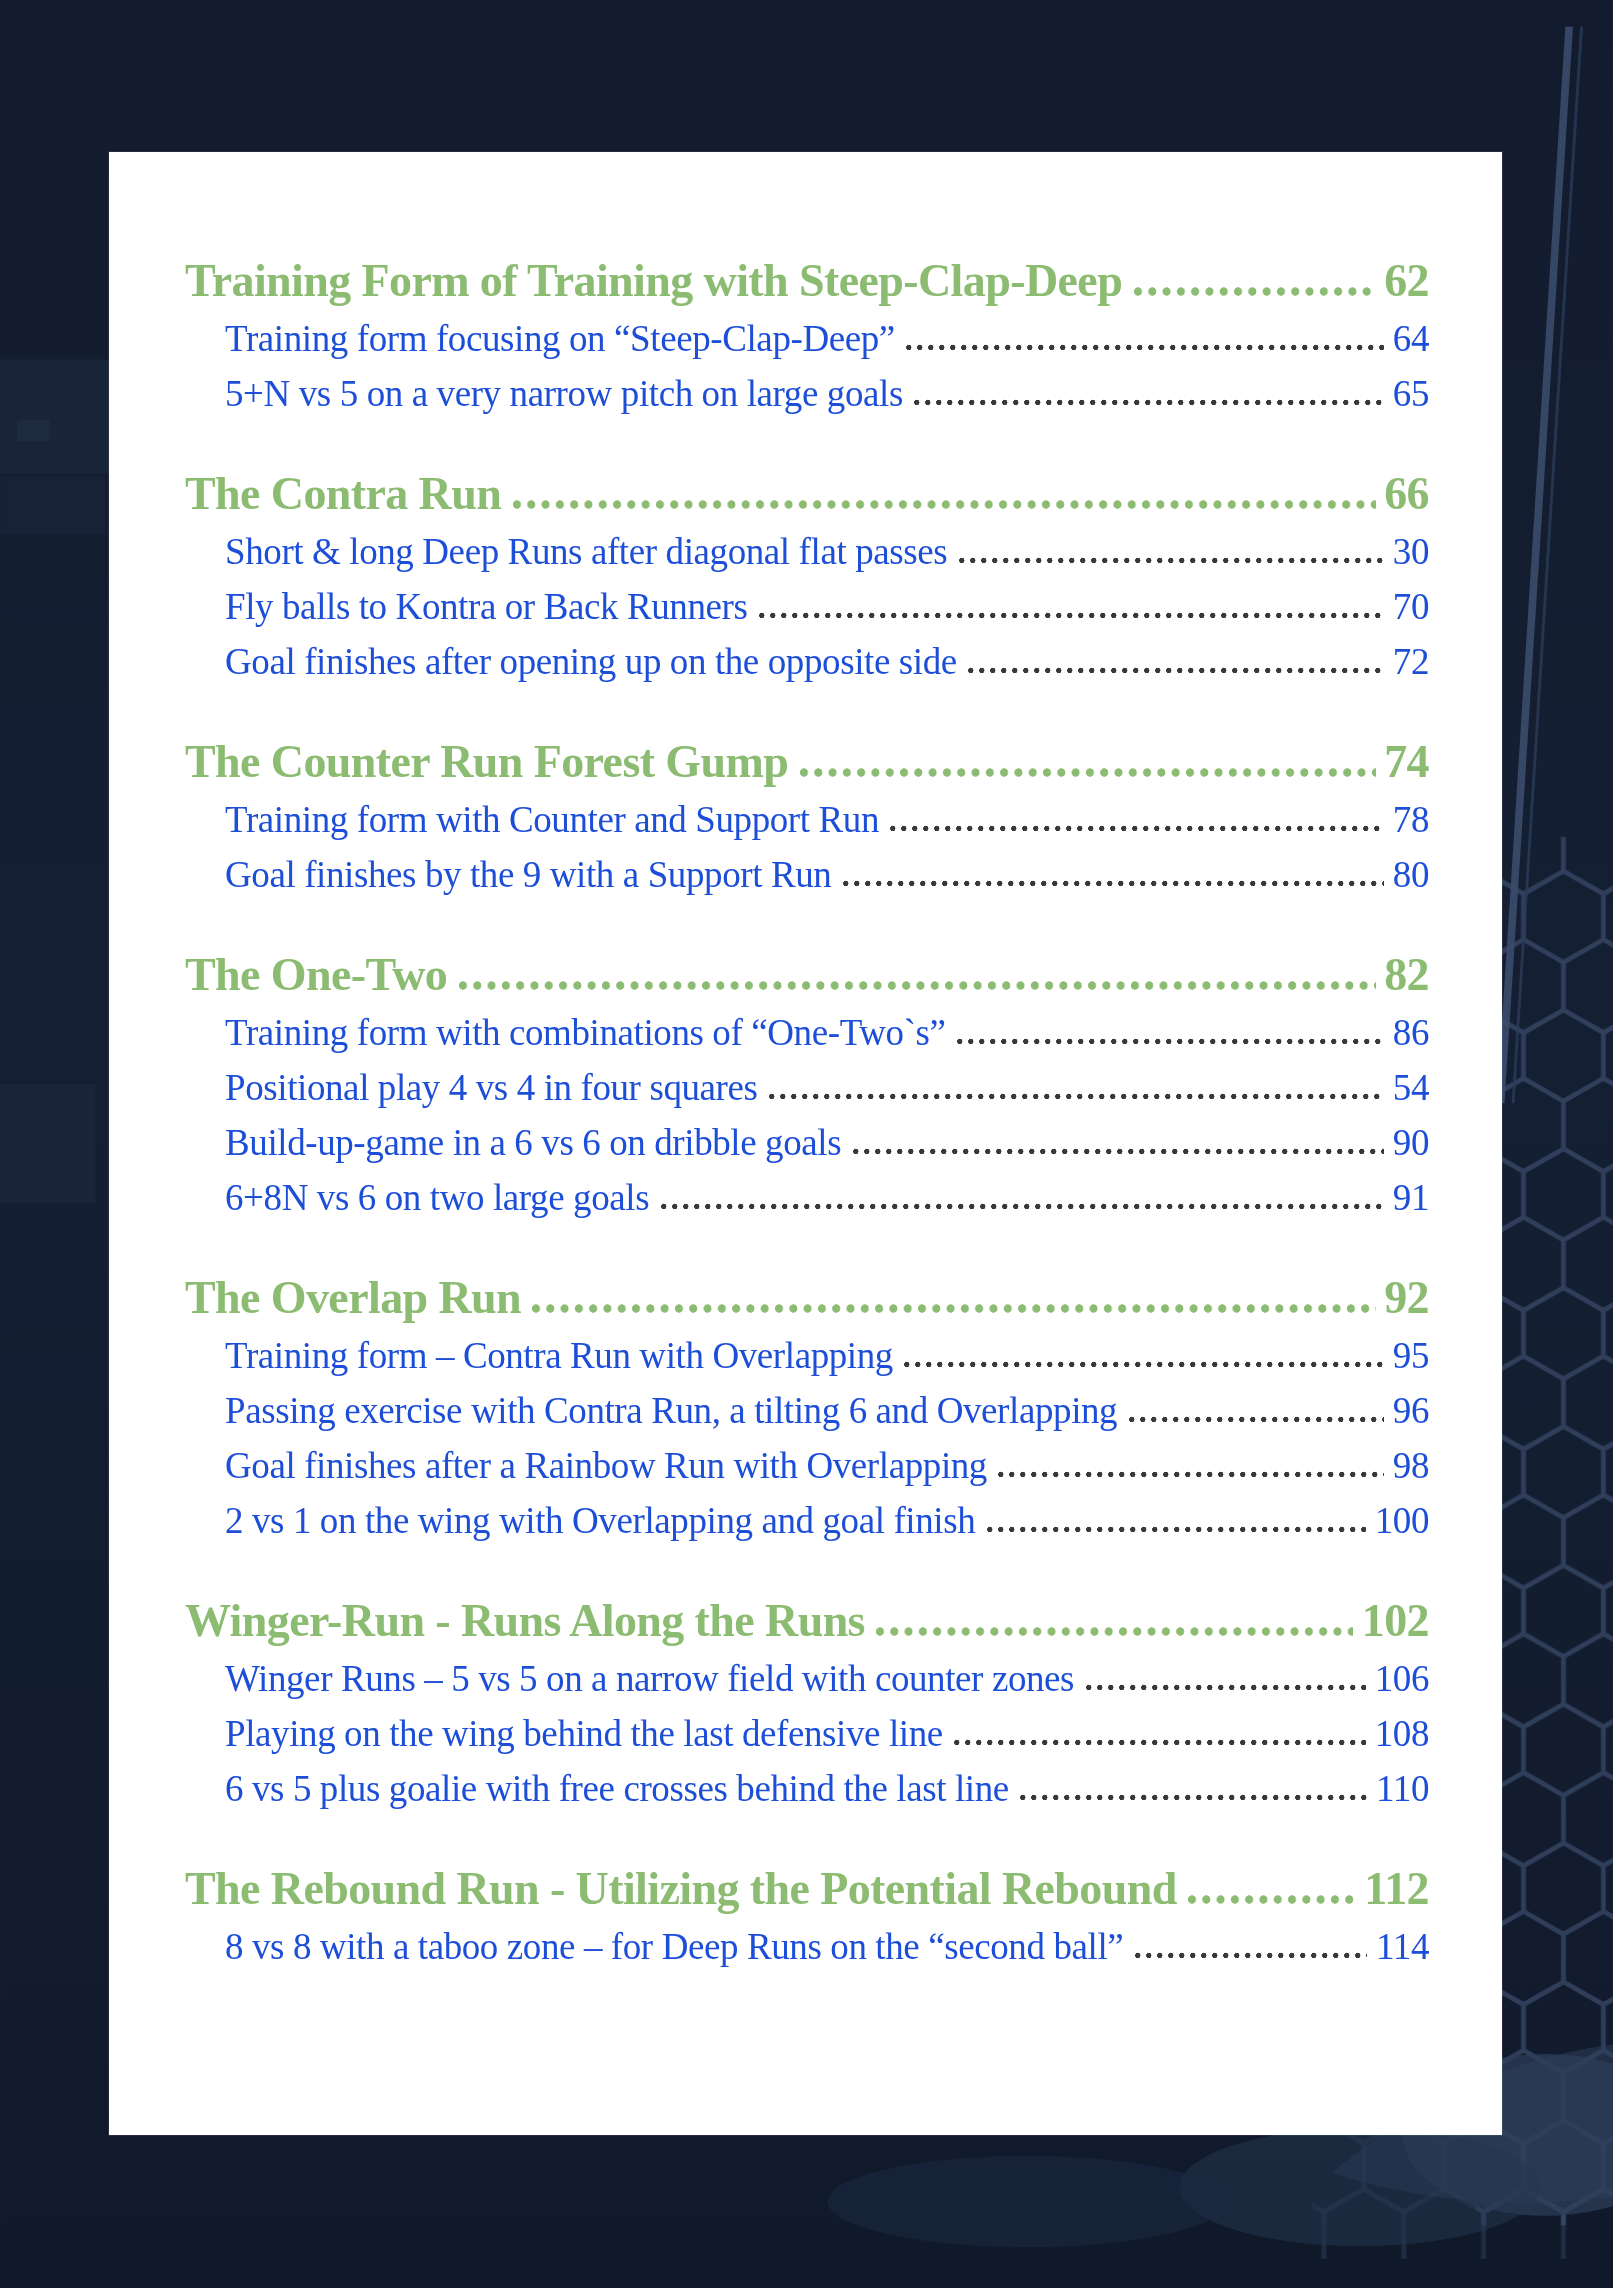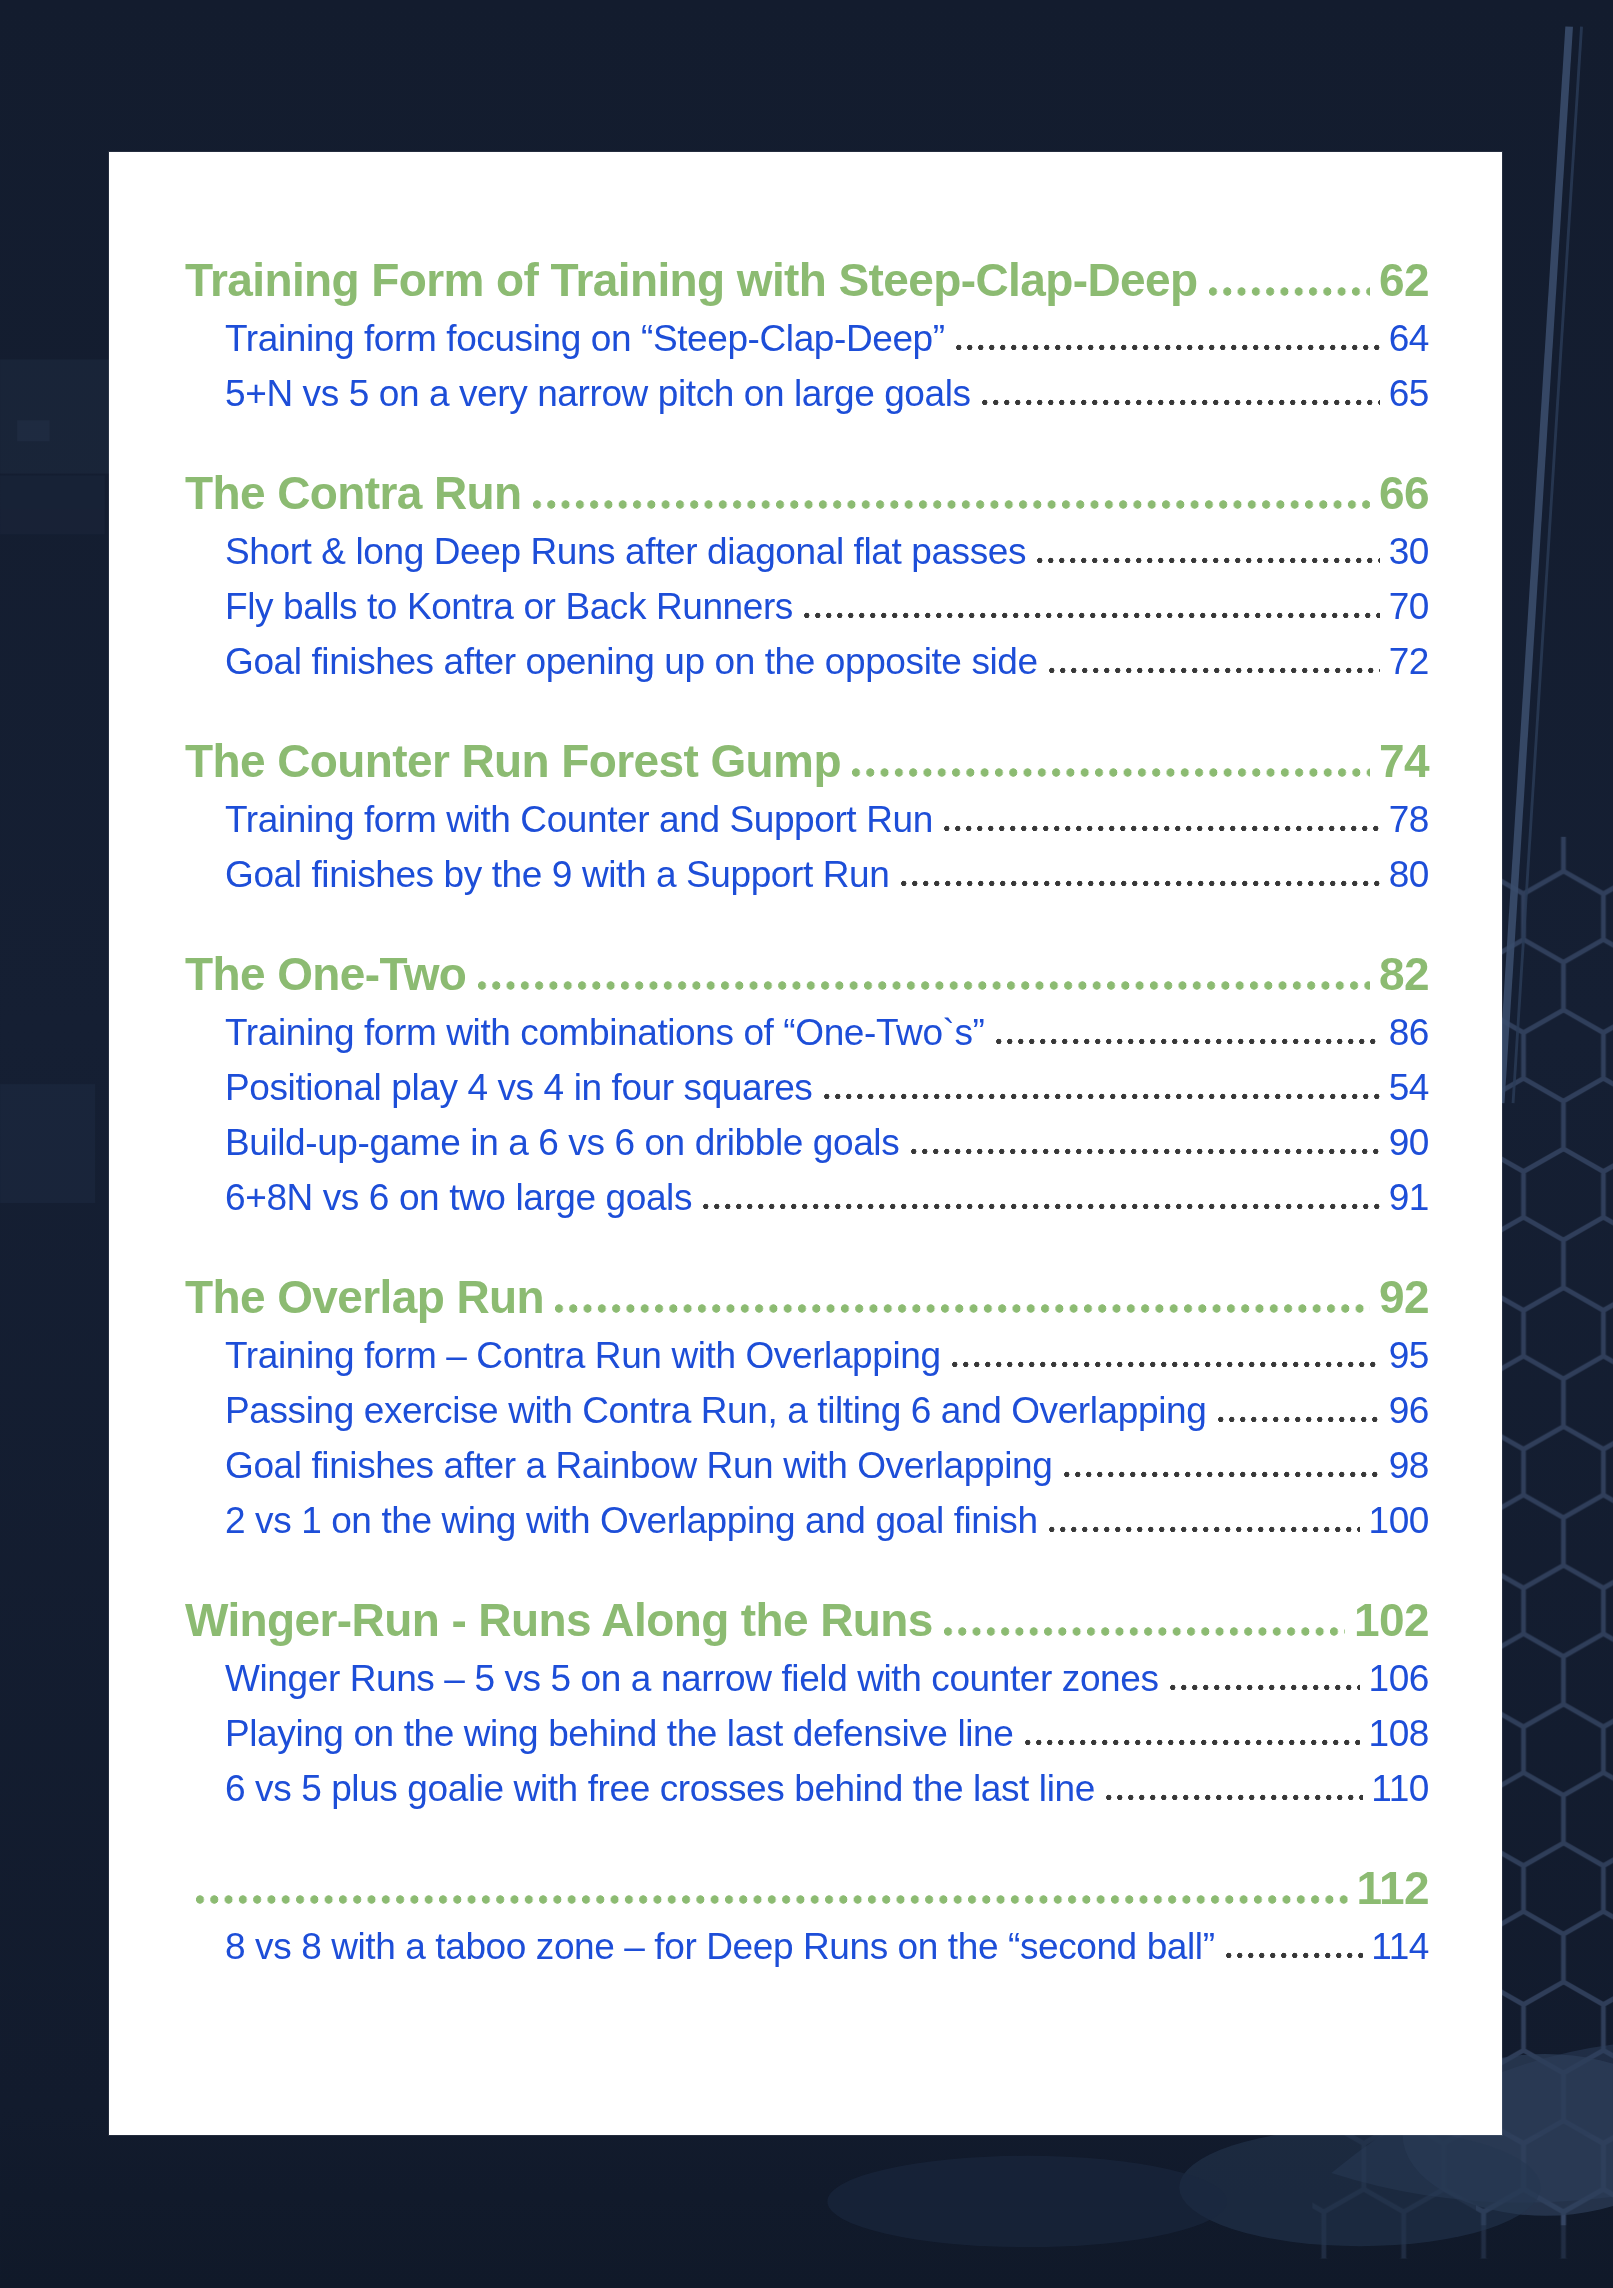--- a/index.html
+++ b/index.html
@@ -29,20 +29,21 @@
   .toc {
     position: absolute;
     left: 0; top: 0; right: 0; bottom: 0;
     padding: 98px 73px 0 76px;
     box-sizing: border-box;
   }
   .toc-section + .toc-section { margin-top: 42px; }
   .row {
     display: flex;
     align-items: baseline;
+    font-family: Liberation Serif, serif;
   }
   .row.head {
     height: 61px;
     line-height: 61px;
     font-size: 46px;
     font-weight: bold;
     letter-spacing: -0.6px;
     color: #8cbb72;
   }
   .row.entry {
@@ -242,20 +243,21 @@
           <span class="num">108</span>
         </div>
         <div class="row entry">
           <span class="label">6 vs 5 plus goalie with free crosses behind the last line</span>
           <span class="leader"></span>
           <span class="num">110</span>
         </div>
       </div>
       <div class="toc-section">
         <div class="row head">
+          <span class="label">The Rebound Run - Utilizing the Potential Rebound</span>
           <span class="leader"></span>
           <span class="num">112</span>
         </div>
         <div class="row entry">
           <span class="label">8 vs 8 with a taboo zone – for Deep Runs on the “second ball”</span>
           <span class="leader"></span>
           <span class="num">114</span>
         </div>
       </div>
     </main>

